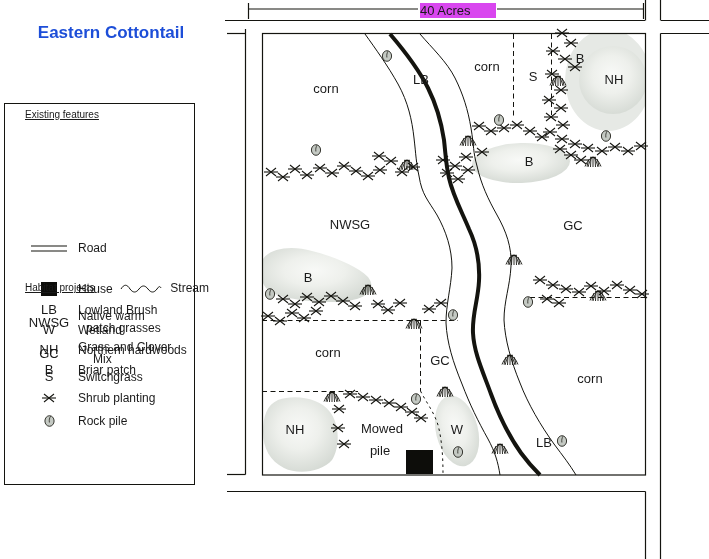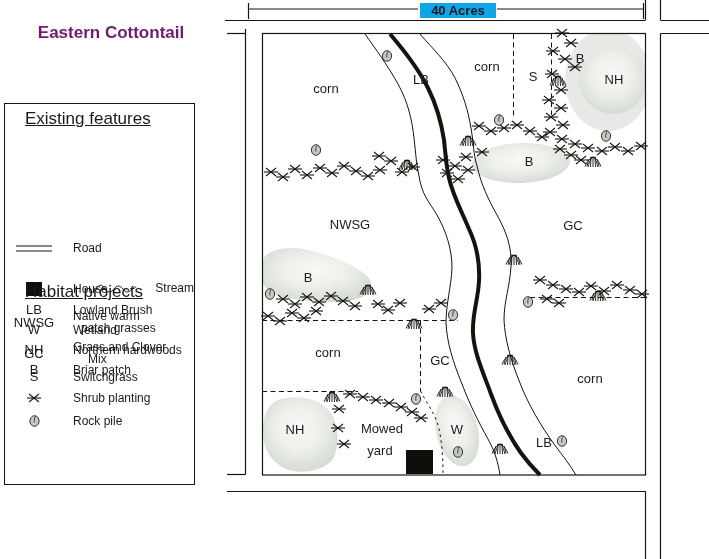--- a/index.html
+++ b/index.html
@@ -1,29 +1,29 @@
 <!DOCTYPE html>
 <html><head>
 <meta charset="utf-8">
 <style>
   html,body{margin:0;padding:0;background:#fff;}
   .stage{position:relative;width:709px;height:559px;background:#fff;overflow:hidden;
          font-family:"Liberation Sans",sans-serif;color:#1a1a1a;}
   .map-svg{position:absolute;left:0;top:0;}
   .page-title{position:absolute;left:18px;top:22px;width:186px;text-align:center;
               font-weight:bold;font-size:17px;line-height:22px;}
-  .dim-label{position:absolute;left:420px;top:3px;width:76px;text-align:center;
-             font-weight:bold;font-size:13px;background:#0ea5e9;}
+  .dim-label{position:absolute;left:420px;top:3px;width:76px;text-align:left;
+             font-weight:normal;font-size:13px;background:#d946ef;}
   .map-label{position:absolute;transform:translate(-50%,-50%);font-size:13px;
              white-space:nowrap;color:#1a1a1a;}
   
   .legend{position:absolute;left:4px;top:103px;width:189px;height:380px;
           border:1px solid #14140f;background:#fff;}
-  .legend-title{position:absolute;left:20px;font-size:17px;text-decoration:underline;}
-  .lrow{position:absolute;left:0;width:100%;display:flex;align-items:center;gap:10px;}
+  .legend-title{position:absolute;left:20px;font-size:10px;text-decoration:underline;}
+  .lrow{position:absolute;left:15px;width:100%;display:flex;align-items:center;}
   .lsym{width:58px;display:flex;justify-content:center;align-items:center;
         font-size:13px;flex:0 0 58px;}
   .llabel{font-size:12px;line-height:12px;}
   .llabel .l2{display:block;}
   .ind8{padding-left:8px;} .ind15{padding-left:15px;}
 </style>
 </head>
 <body>
 
 <div class="stage">
@@ -221,21 +221,21 @@
         <use href="#sym-brush" xlink:href="#sym-brush" x="359" y="282.5" width="18" height="13"></use>
         <use href="#sym-brush" xlink:href="#sym-brush" x="589" y="288.5" width="18" height="13"></use>
         <use href="#sym-brush" xlink:href="#sym-brush" x="405" y="316.5" width="18" height="13"></use>
         <use href="#sym-brush" xlink:href="#sym-brush" x="323" y="389.5" width="18" height="13"></use>
         <use href="#sym-brush" xlink:href="#sym-brush" x="436" y="384.5" width="18" height="13"></use>
         <use href="#sym-brush" xlink:href="#sym-brush" x="501" y="352.5" width="18" height="13"></use>
         <use href="#sym-brush" xlink:href="#sym-brush" x="491" y="441.5" width="18" height="13"></use>
       </g>
   </svg>
 
-  <div class="page-title" style="color: #701a75;">
+  <div class="page-title" style="color: #1d4ed8;">
     <div>Eastern Cottontail</div>
   </div>
 
   <div class="dim-label">40 Acres</div>
 
   <div class="legend">
     <div class="legend-title" style="top:5px;">Existing features</div>
 
     <div class="lrow" style="top:138px;">
       <span class="lsym">
@@ -339,18 +339,18 @@
       <div class="map-label" style="left: 614px; top: 79px;">NH</div>
       <div class="map-label" style="left: 529px; top: 161px;">B</div>
       <div class="map-label" style="left: 573px; top: 225px;">GC</div>
       <div class="map-label" style="left: 350px; top: 224px;">NWSG</div>
       <div class="map-label" style="left: 308px; top: 277px;">B</div>
       <div class="map-label" style="left: 328px; top: 352px;">corn</div>
       <div class="map-label" style="left: 440px; top: 360px;">GC</div>
       <div class="map-label" style="left: 590px; top: 378px;">corn</div>
       <div class="map-label" style="left: 295px; top: 429px;">NH</div>
       <div class="map-label" style="left: 382px; top: 428px;">Mowed</div>
-      <div class="map-label" style="left: 380px; top: 450px;">yard</div>
+      <div class="map-label" style="left: 380px; top: 450px;">pile</div>
       <div class="map-label" style="left: 457px; top: 429px;">W</div>
       <div class="map-label" style="left: 544px; top: 442px;">LB</div>
     </div>
 
 </div>
 
 </body></html>

